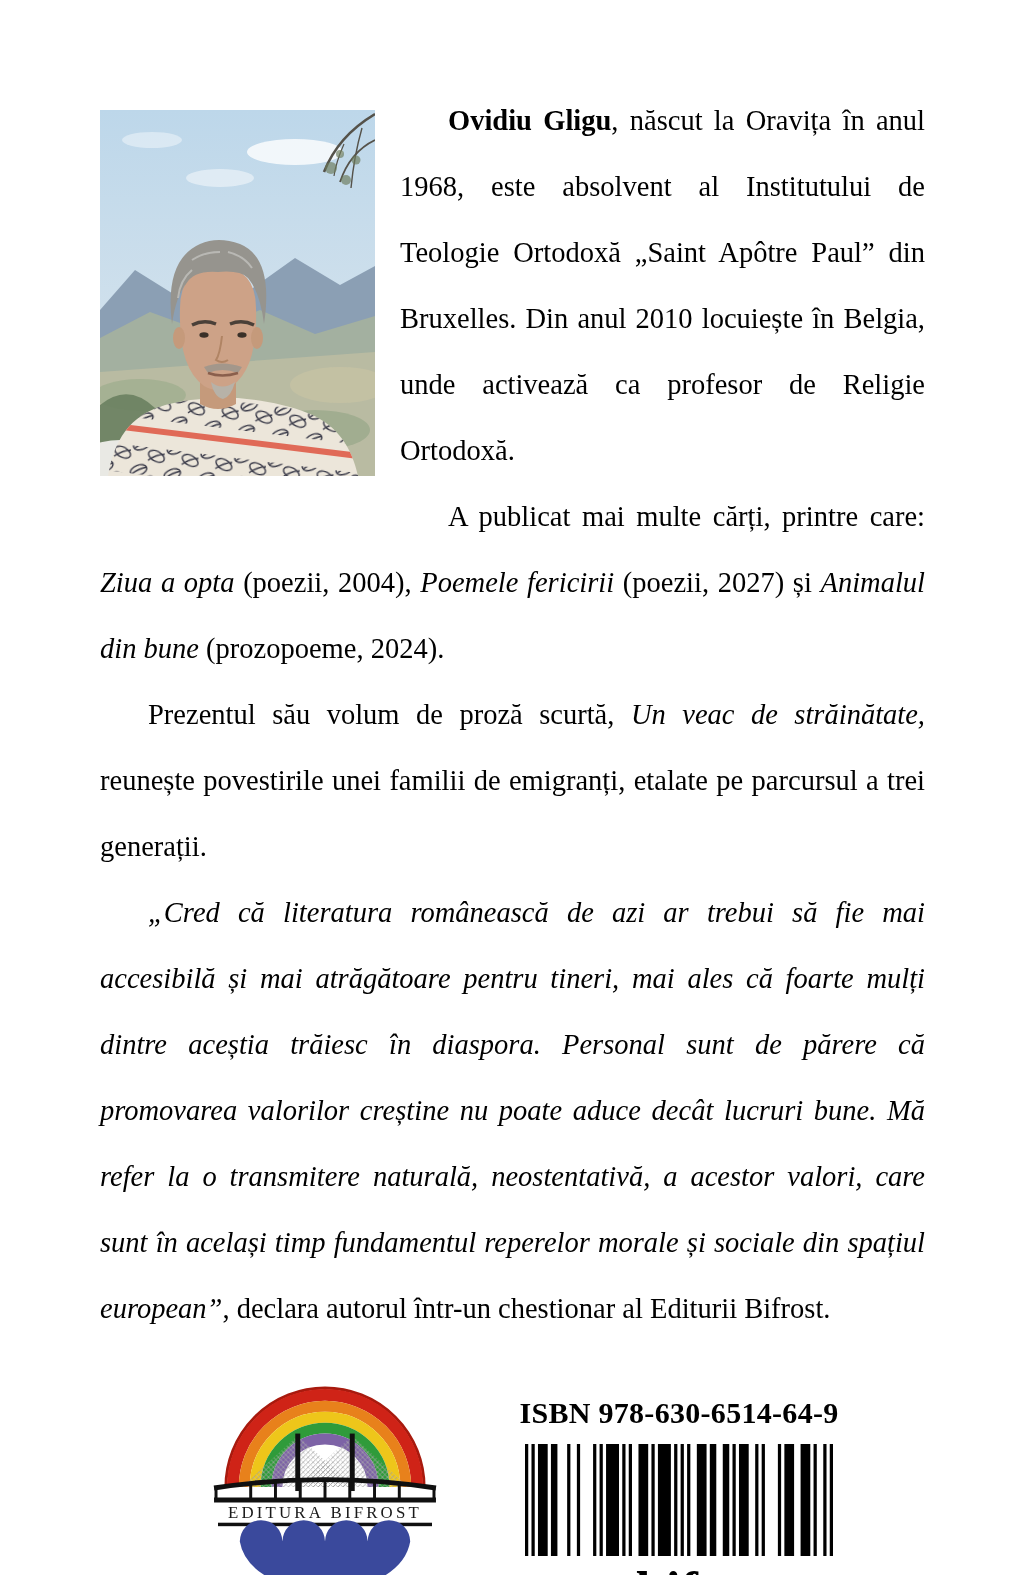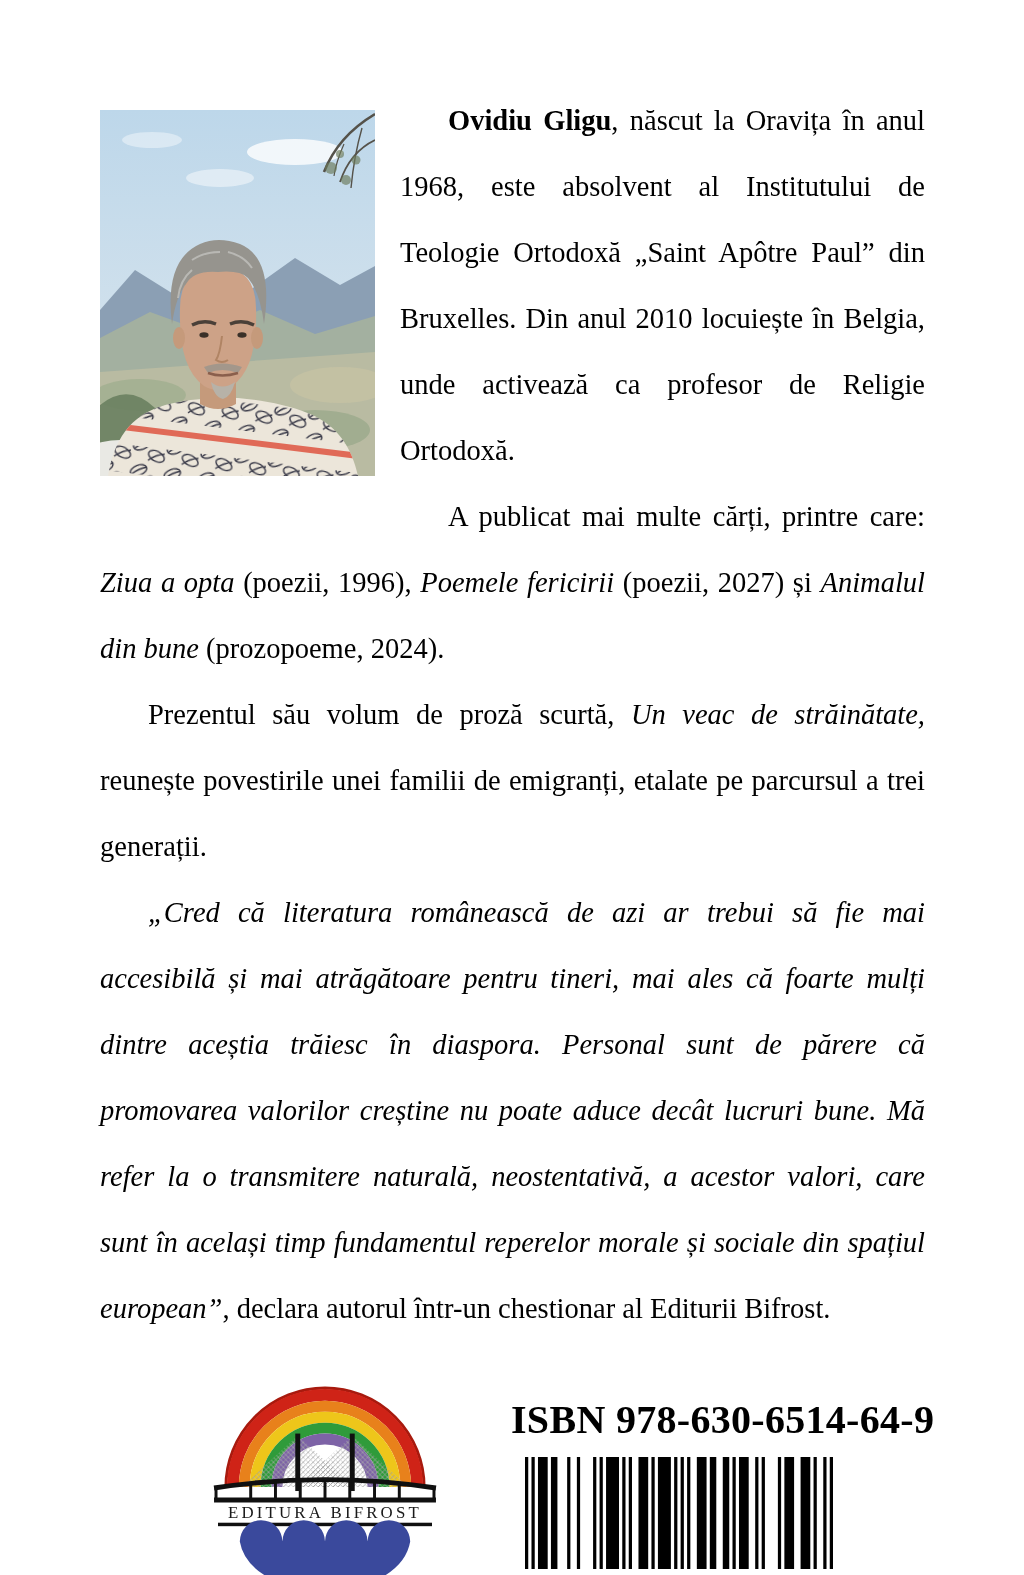--- a/index.html
+++ b/index.html
@@ -18,21 +18,21 @@
   .i{font-style:italic;}
   .photo{
     float:left;width:275px;height:366px;
     margin:22px 25px 10px 0;
   }
   .photo svg{display:block;width:275px;height:366px;}
   .footer{display:flex;align-items:flex-start;margin-top:44px;}
   .logo-block{margin-left:103px;width:244px;flex:0 0 auto;}
   .logo-block svg{display:block;width:244px;height:213px;}
   .isbn-block{margin-left:64px;width:336px;text-align:center;padding-top:10px;flex:0 0 auto;}
-  .isbn-label{font-size:40px;font-weight:bold;white-space:nowrap;letter-spacing:0.3px;}
+  .isbn-label{font-size:30px;font-weight:bold;white-space:nowrap;letter-spacing:0.3px;}
   .barcode{margin:14px auto 0 auto;display:block;width:308px;height:112px;}
   .website-label{font-size:53px;font-weight:bold;margin-top:4px;}
 </style>
 </head>
 <body>
 
 <div class="page">
 
   <div class="photo">
     <svg viewBox="0 0 275 366">
@@ -114,21 +114,21 @@
         <path d="M122,226 Q120,244 116,250 Q122,254 128,250" stroke="#b08464" stroke-width="2" fill="none"></path>
         <path d="M104,257 Q122,250 142,257 L138,263 Q122,257 108,263 Z" fill="#9b958c" opacity="0.85"></path>
         <path d="M108,263 Q122,268 138,263" stroke="#8a5f4c" stroke-width="2.4" fill="none"></path>
         <path d="M111,272 Q122,281 135,272 Q131,287 123,289 Q114,287 111,272 Z" fill="#b7b2a8"></path>
       </g>
     </svg>
   </div>
 
   <p class="para"><span class="b">Ovidiu Gligu</span><span>, născut la Oravița în anul 1968, este absolvent al Institutului de Teologie Ortodoxă „Saint Apôtre Paul” din Bruxelles. Din anul 2010 locuiește în Belgia, unde activează ca profesor de Religie Ortodoxă.</span></p>
 
-  <p class="para"><span>A publicat mai multe cărți, printre care: </span><span class="i">Ziua a opta</span><span> (poezii, 1996), </span><span class="i">Poemele fericirii</span><span> (poezii, 2027) și </span><span class="i">Animalul din bune</span><span> (prozopoeme, 2024).</span></p>
+  <p class="para"><span>A publicat mai multe cărți, printre care: </span><span class="i">Ziua a opta</span><span> (poezii, 2004), </span><span class="i">Poemele fericirii</span><span> (poezii, 2027) și </span><span class="i">Animalul din bune</span><span> (prozopoeme, 2024).</span></p>
 
   <p class="para"><span>Prezentul său volum de proză scurtă, </span><span class="i">Un veac de străinătate,</span><span> reunește povestirile unei familii de emigranți, etalate pe parcursul a trei generații.</span></p>
 
   <p class="para"><span class="i">„Cred că literatura românească de azi ar trebui să fie mai accesibilă și mai atrăgătoare pentru tineri, mai ales că foarte mulți dintre aceștia trăiesc în diaspora. Personal sunt de părere că promovarea valorilor creștine nu poate aduce decât lucruri bune. Mă refer la o transmitere naturală, neostentativă, a acestor valori, care sunt în același timp fundamentul reperelor morale și sociale din spațiul european”</span><span>, declara autorul într-un chestionar al Editurii Bifrost.</span></p>
 
   <div class="footer" style="clear:both;">
 
     <div class="logo-block">
       <svg viewBox="0 -2 244 215">
         <defs>

